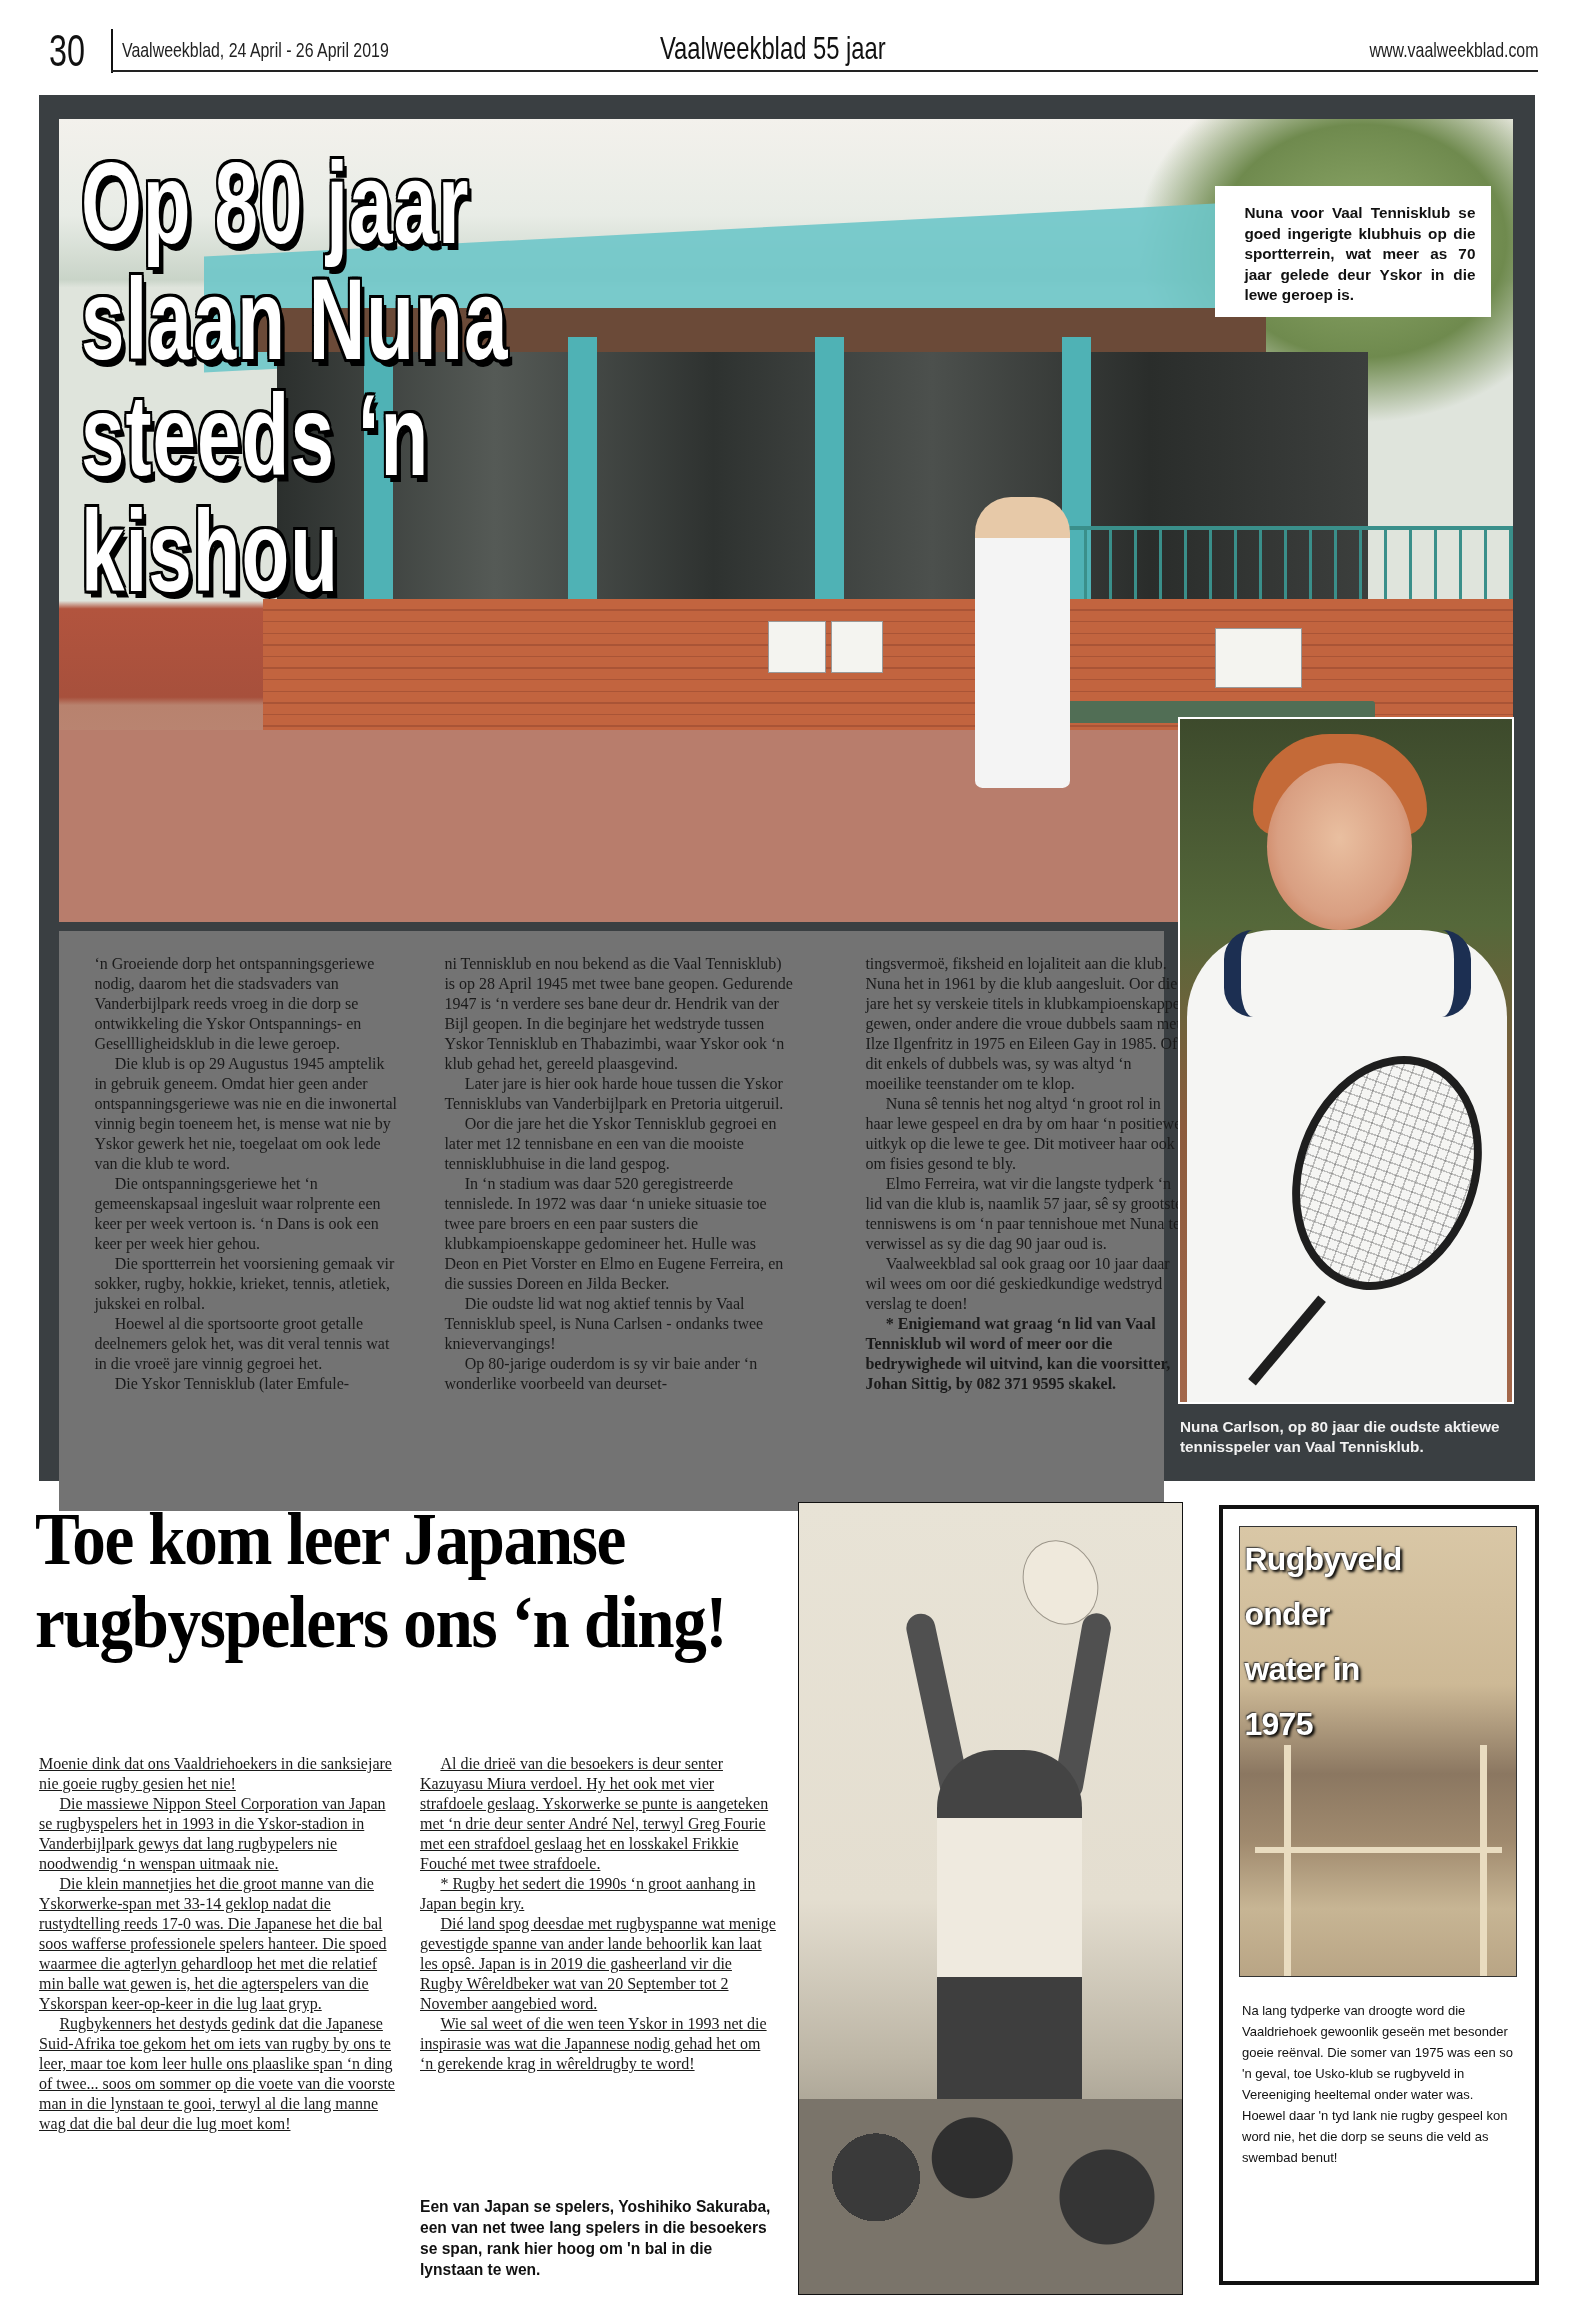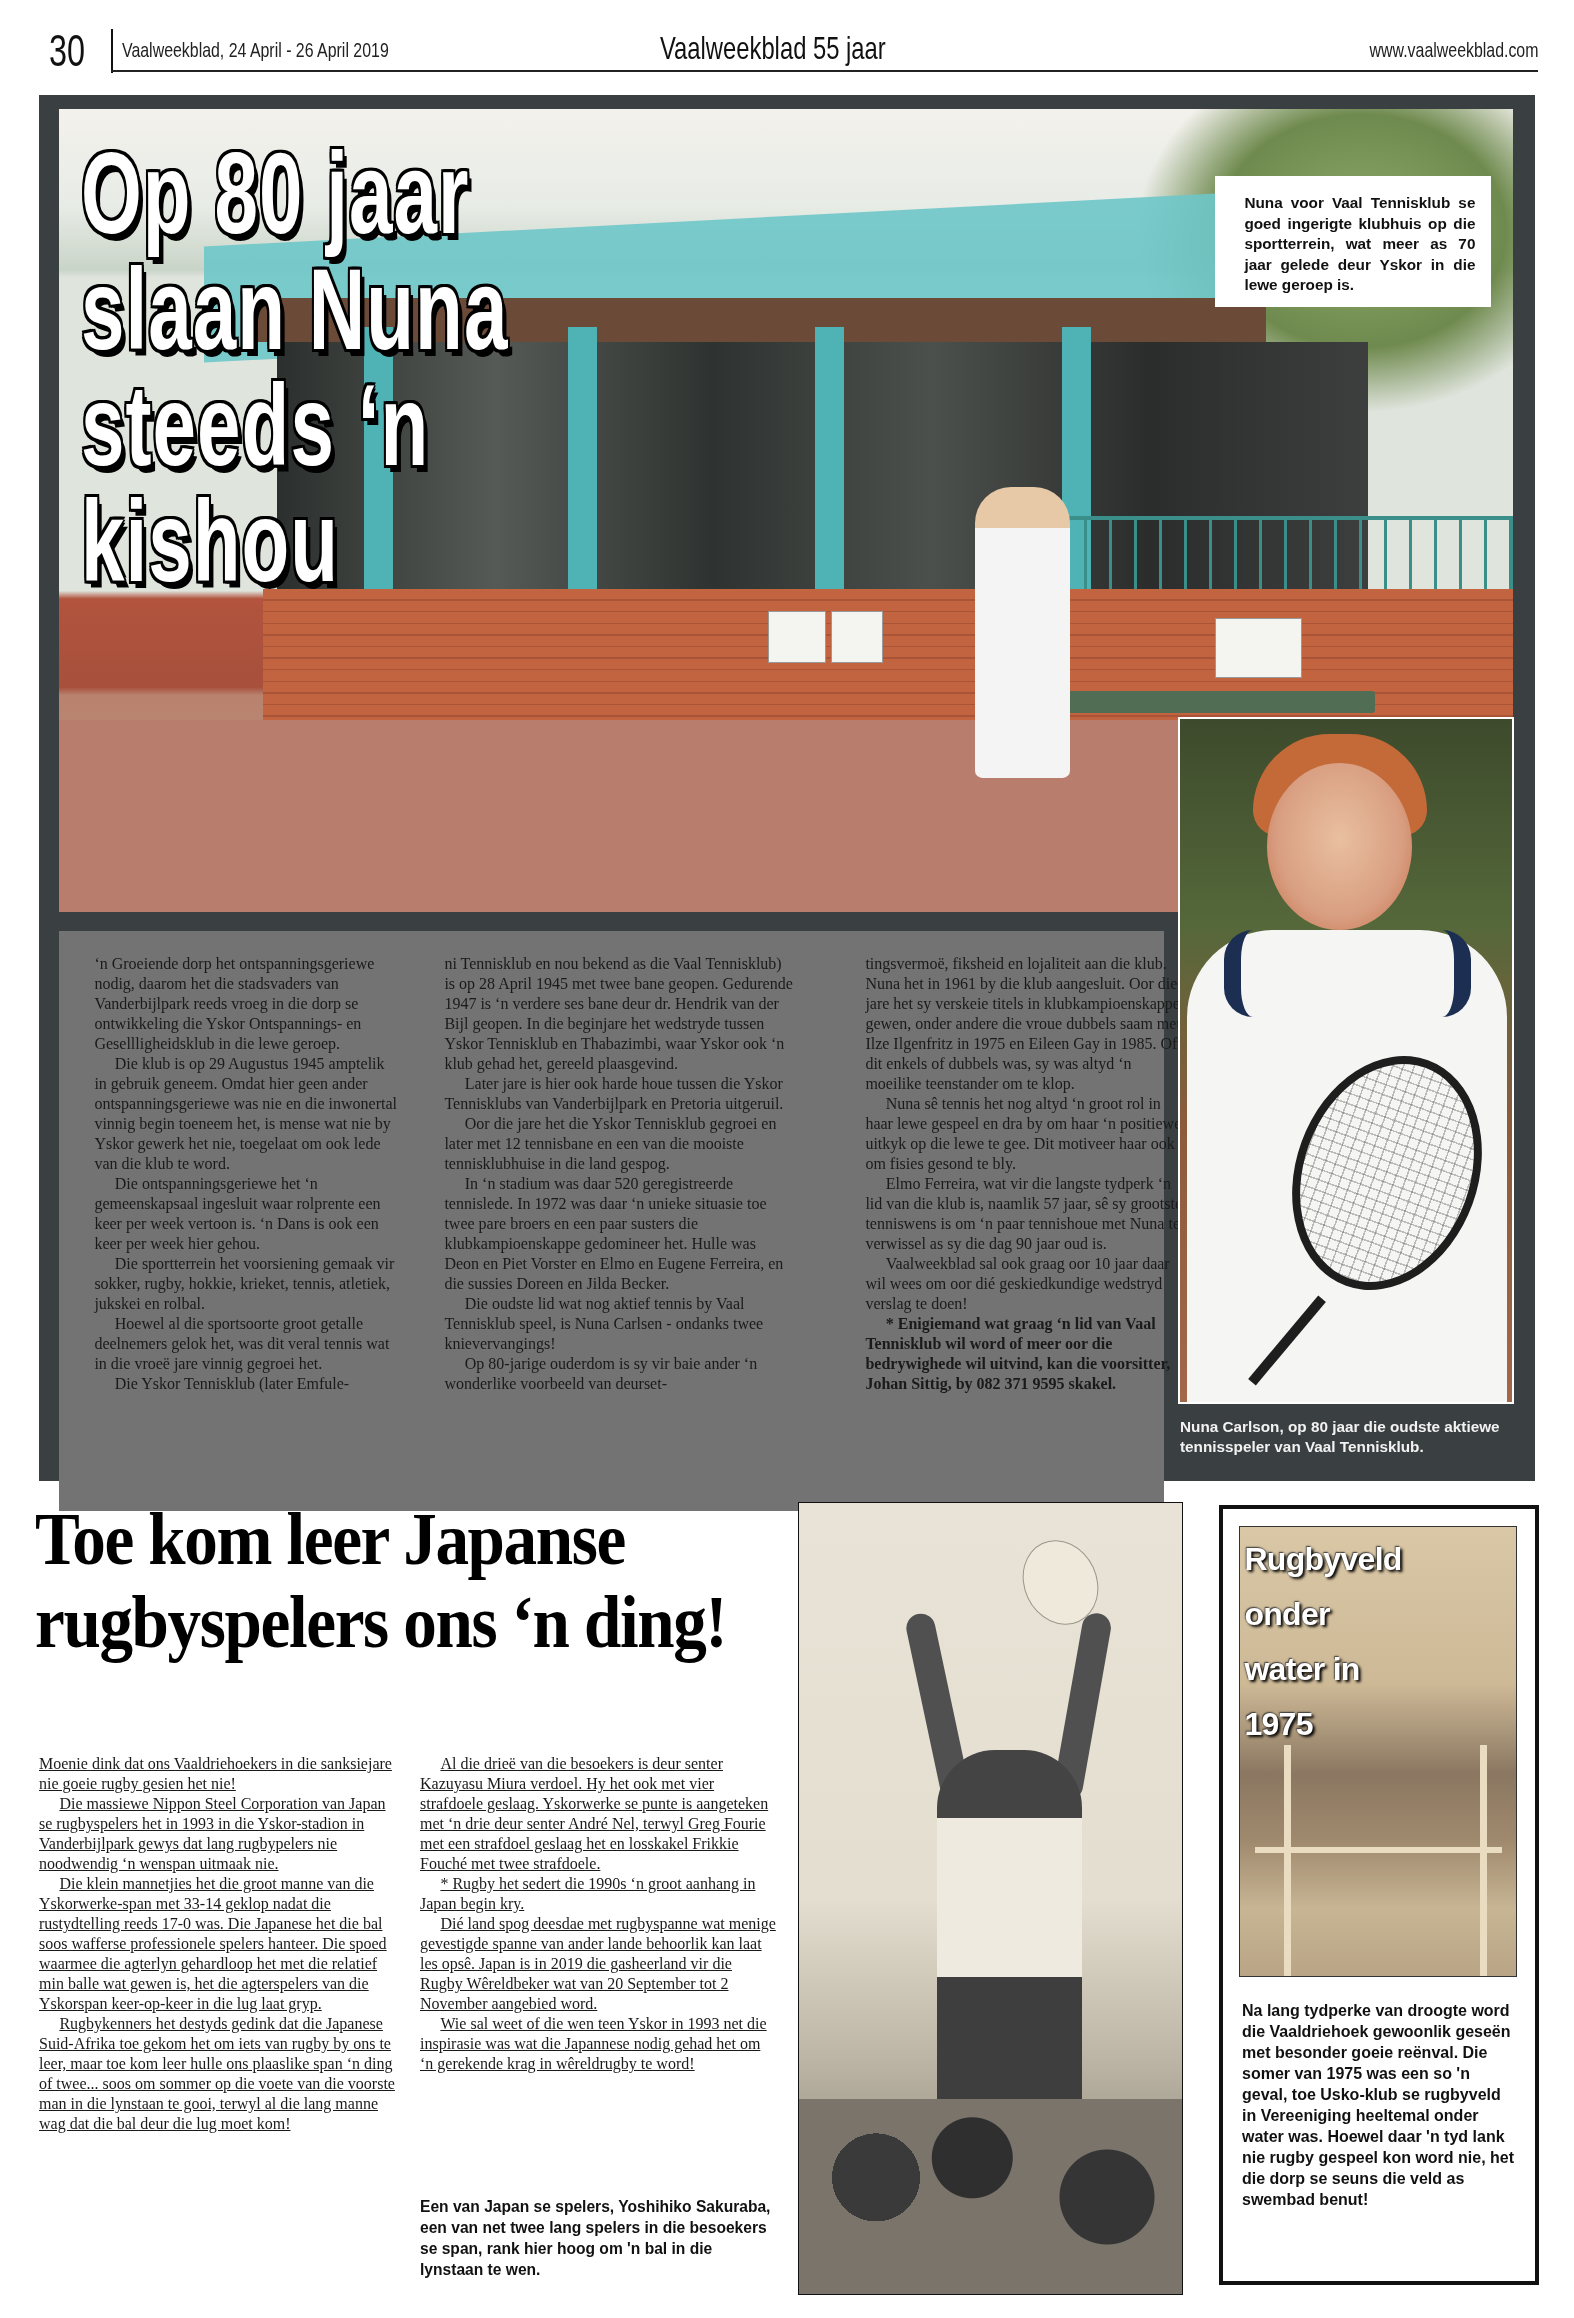--- a/index.html
+++ b/index.html
@@ -10,21 +10,21 @@
     .masthead { position: absolute; left: 0; top: 0; width: 1574px; height: 80px; }
     .page-num { position: absolute; left: 49px; top: 28px; font-family: "Liberation Sans", sans-serif; font-size: 45px; line-height: 45px; color: #111; transform: scaleX(0.72); transform-origin: left top; }
     .mast-rule-v { position: absolute; left: 111px; top: 29px; width: 1.5px; height: 44px; background: #111; }
     .mast-date { position: absolute; left: 122px; top: 39px; font-family: "Liberation Sans", sans-serif; font-size: 20.4px; color: #222; transform: scaleX(0.78); transform-origin: left top; white-space: nowrap; }
     .mast-title { position: absolute; left: 660px; top: 30.5px; font-family: "Liberation Sans", sans-serif; font-size: 30.5px; color: #111; transform: scaleX(0.78); transform-origin: left top; white-space: nowrap; }
     .mast-url { position: absolute; right: 36px; top: 39px; font-family: "Liberation Sans", sans-serif; font-size: 20.4px; color: #222; transform: scaleX(0.78); transform-origin: right top; white-space: nowrap; }
     .mast-rule-h { position: absolute; left: 111px; top: 70px; width: 1427px; height: 2.2px; background: #222; }
 
     
     .feature { position: absolute; left: 39px; top: 95px; width: 1496px; height: 1386px; background: #3a3f42; }
-    .hero-photo { position: absolute; left: 20.4px; top: 14px; width: 1454px; height: 803px; overflow: hidden;
+    .hero-photo { position: absolute; left: 20.4px; top: 24px; width: 1454px; height: 803px; overflow: hidden;
       background:
         linear-gradient(180deg, #f3f1ec 0%, #e8ece6 12%, #c9d4c8 20%, transparent 21%),
         linear-gradient(180deg, transparent 0%, transparent 60%, #b2543e 61%, #a7503c 72%, #b8826e 73%, #c09484 100%);
       background-color: #dfe4dc; }
     .roof { position: absolute; left: 145px; top: 109px; width: 1091px; height: 116px; background: #6ec7c9; transform: skewY(-3deg); opacity: 0.9; }
     .roof-under { position: absolute; left: 189px; top: 189px; width: 1018px; height: 44px; background: #6b4a38; }
     .glass { position: absolute; left: 218px; top: 233px; width: 1091px; height: 262px; background: linear-gradient(90deg, #2b2f2d, #555a56 20%, #2e3230 40%, #4c504d 60%, #2a2d2b 80%, #3c3f3d); }
     .pillar { position: absolute; top: 218px; width: 29px; height: 291px; background: #4fb2b5; }
     .brick-wall { position: absolute; left: 204px; top: 480px; width: 1251px; height: 138px; background: repeating-linear-gradient(0deg, #c2643f 0 10.2px, #a95436 10.2px 11.6px), #c2643f; }
     .paving { position: absolute; left: 0; top: 611px; width: 1454px; height: 193px; background: #b87d6c; }
@@ -77,21 +77,21 @@
     .arm { position: absolute; width: 29px; height: 189px; background: #505050; border-radius: 14.5px; }
     .crowd { position: absolute; left: 0; top: 596px; width: 385px; height: 196px; background: radial-gradient(circle at 20% 40%, #3a3a3a 0 44px, transparent 44px), radial-gradient(circle at 45% 30%, #2f2f2f 0 40px, transparent 41px), radial-gradient(circle at 80% 50%, #353535 0 47px, transparent 48px), #7a746a; }
 
     .sidebar-box { position: absolute; left: 1219px; top: 1505px; width: 320px; height: 780px; border: 4.4px solid #111; background: #fff; }
     .sidebar-photo { position: absolute; left: 16px; top: 17.4px; width: 278px; height: 451px; border: 0.7px solid #333; overflow: hidden;
       background: linear-gradient(180deg, #d9c7a6 0%, #cdb996 35%, #8b7761 55%, #a08a6e 70%, #c7b594 85%, #b9a585 100%); }
     .goalpost { position: absolute; width: 7.3px; background: #e9dcc0; }
     .crossbar { position: absolute; left: 14.5px; top: 320px; width: 247px; height: 5.8px; background: #e9dcc0; }
     .sidebar-headline { position: absolute; left: 4.4px; top: 4.4px; font-family: "Liberation Sans", sans-serif; font-weight: bold; font-size: 32px; line-height: 55px; color: #fff; letter-spacing: -0.7px;
       text-shadow: 2.2px 2.2px 2.9px #000, -0.7px -0.7px 1.5px #333; }
-    .sidebar-text { position: absolute; left: 19px; top: 491px; width: 276px; font-family: "Liberation Sans", sans-serif; font-weight: bold; font-size: 16px; line-height: 21px; color: #111; }
+    .sidebar-text { position: absolute; left: 19px; top: 491px; width: 276px; font-family: "Liberation Sans", sans-serif; font-weight: normal; font-size: 13px; line-height: 21px; color: #111; }
   </style>
 </head>
 <body>
 
 <header class="masthead">
   <div class="page-num">30</div>
   <div class="mast-rule-v"></div>
   <div class="mast-date">Vaalweekblad, 24 April - 26 April 2019</div>
   <div class="mast-title">Vaalweekblad 55 jaar</div>
   <div class="mast-url">www.vaalweekblad.com</div>

